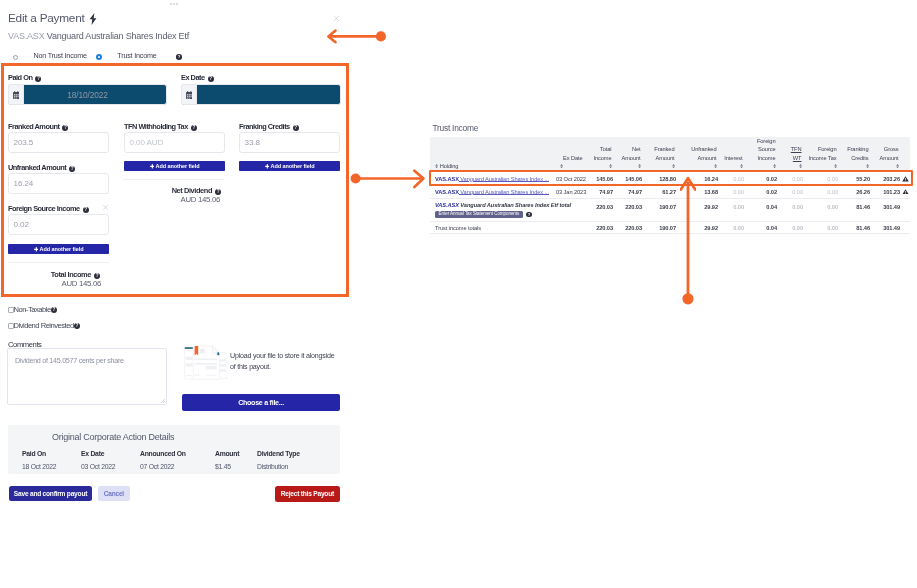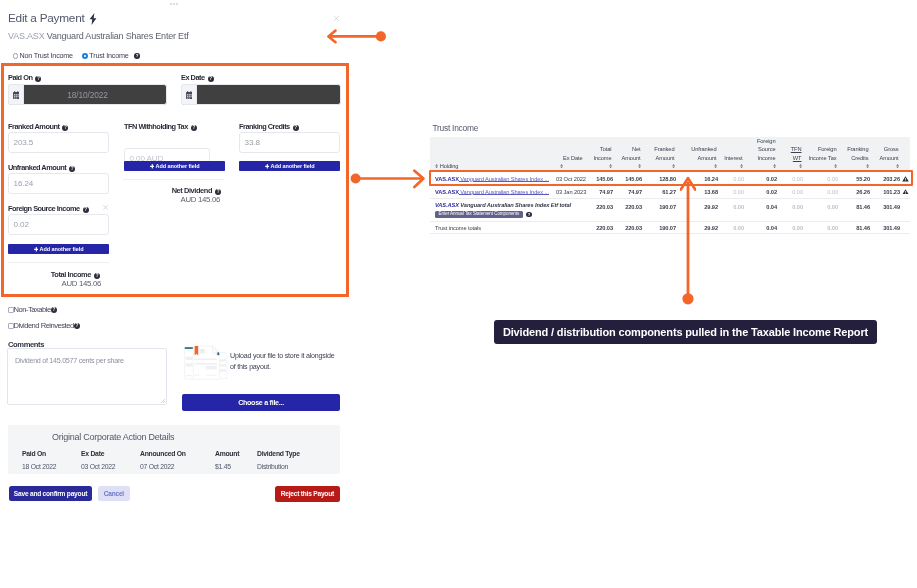--- a/index.html
+++ b/index.html
@@ -14,37 +14,37 @@
 
   
   .pg-title{left:8px;top:11px;font-size:11.8px;letter-spacing:-0.25px;color:#53576a;display:flex;align-items:center;gap:4px;line-height:14px;}
   .bolt{display:inline-block;width:8px;height:12px;position:relative;top:1px;}
   .pg-sub{left:8px;top:31px;font-size:9px;letter-spacing:-0.2px;color:#5d6170;white-space:nowrap;line-height:11px;}
   .pg-sub b{color:#9b9fb2;font-weight:400;}
   .close-x{left:333.8px;top:16.2px;width:5px;height:5px;line-height:0;}
 
   
   .radios{left:13px;top:52px;display:flex;align-items:center;font-size:7.2px;letter-spacing:-0.2px;color:#3c3f4c;line-height:8px;}
-  .radios .opt{display:flex;align-items:center;gap:1px;}
+  .radios .opt{display:flex;align-items:flex-end;gap:15px;}
   .rdo{width:5.4px;height:5.4px;border-radius:50%;border:1px solid #9aa0b0;background:#fff;box-sizing:border-box;display:block;flex:none;}
   .rdo.on{width:6.4px;height:6.4px;border:none;background:#1b7fe0;position:relative;border-radius:50%;}
   .rdo.on::after{content:"";position:absolute;left:2.2px;top:2.2px;width:2px;height:2px;border-radius:50%;background:#fff;}
   .q{display:inline-block;width:6px;height:6px;border-radius:50%;background:#2b2d3a;color:#fff;font-size:4.6px;
      line-height:6px;text-align:center;font-weight:700;vertical-align:0px;font-family:"Liberation Sans",sans-serif;flex:none;}
   .q.big{width:5.6px;height:5.6px;line-height:5.6px;font-size:4.4px;}
   .lblrow{line-height:8px;white-space:nowrap;}
 
   
   .hl-box{left:1px;top:63px;width:348px;height:234px;border:3px solid #F2662A;box-sizing:border-box;}
 
   
   .flabel{font-size:7.4px;letter-spacing:-0.5px;font-weight:700;color:#2b2d3a;white-space:nowrap;}
   .fin{box-sizing:border-box;border:1px solid #e6e8ee;border-radius:3px;background:#fff;
        font-size:8.1px;letter-spacing:-0.12px;color:#9ca0ae;display:flex;align-items:center;padding-left:4.6px;font-family:"Liberation Sans",sans-serif;}
-  .dateWrap{display:flex;box-sizing:border-box;border:1px solid #e6e8ee;border-radius:3px;background:#404040;height:21px;}
+  .dateWrap{display:flex;box-sizing:border-box;border:1px solid #e6e8ee;border-radius:3px;background:#0c4a6e;height:21px;}
   .dateIco{width:14px;background:#f3f4f7;border-right:1px solid #e6e8ee;display:flex;align-items:center;justify-content:center;flex:none;}
   .dateVal{flex:1;display:flex;align-items:center;justify-content:center;font-size:8.4px;letter-spacing:-0.12px;color:#9396a6;padding-right:15px;}
   .addbtn{background:#2525A8;color:#fff;font-size:5.5px;letter-spacing:-0.08px;font-weight:700;height:10px;display:flex;align-items:center;
           justify-content:center;gap:1.5px;border-radius:1px;}
   .hr{height:1px;background:#eceef2;}
   .sumlab{font-size:7.4px;letter-spacing:-0.4px;font-weight:700;color:#2b2d3a;line-height:8px;}
   .sumval{font-size:7.8px;letter-spacing:-0.3px;color:#5b5f6e;text-align:right;line-height:9px;}
 
   
   .cbrow{display:flex;align-items:center;font-size:7.6px;letter-spacing:-0.5px;color:#44475a;line-height:8px;}
@@ -108,21 +108,21 @@
   <div class="abs pg-title">
     <span>Edit a Payment</span>
     <span class="bolt">
       <svg width="8" height="12" viewBox="0 0 8 12">
           <path d="M5.4 0 L0.6 6.3 H3.3 L2.5 12 L7.4 5.2 H4.6 Z" fill="#2b2d3a"></path>
         </svg>
     </span>
   </div>
   <div class="abs pg-sub">
     <b>VAS.ASX</b>
-    <span>Vanguard Australian Shares Enter Etf</span>
+    <span>Vanguard Australian Shares Index Etf</span>
   </div>
   <div class="abs close-x" title="close">
     <svg width="5" height="5" viewBox="0 0 10 10">
         <path d="M1.2 1.2 L8.8 8.8 M8.8 1.2 L1.2 8.8" stroke="#c6c8d1" stroke-width="1.5" stroke-linecap="round"></path>
       </svg>
     
   </div>
 
   <div class="abs radios">
     <span class="opt">
@@ -184,21 +184,21 @@
   <div class="abs lblrow" style="left:8px;top:120px;">
     <span class="flabel">Franked Amount</span><span class="q" style="margin-left:3px;">?</span>
   </div>
   <div class="abs fin" style="left:8px;top:132px;width:101px;height:21px;">
     <span>203.5</span>
   </div>
 
   <div class="abs lblrow" style="left:124px;top:120px;">
     <span class="flabel">TFN Withholding Tax</span><span class="q" style="margin-left:3px;">?</span>
   </div>
-  <div class="abs fin" style="left:124px;top:132px;width:86px;height:21px;color:#c2c5cf;margin-top:16px;">
+  <div class="abs fin" style="left:124px;top:132px;width:101px;height:21px;color:#c2c5cf;">
     <span>0.00 AUD</span>
   </div>
   <div class="abs addbtn" style="left:124px;top:161px;width:101px;">
     <span style="display:inline-block;width:4.6px;height:4.6px;position:relative;top:0.2px;"><svg width="4.6" height="4.6" viewBox="0 0 10 10">
           <path d="M3.7 0.6 Q5 -0.5 6.3 0.6 L6.3 3.7 L9.4 3.7 Q10.5 5 9.4 6.3 L6.3 6.3 L6.3 9.4 Q5 10.5 3.7 9.4 L3.7 6.3 L0.6 6.3 Q-0.5 5 0.6 3.7 L3.7 3.7 Z" fill="#fff"></path>
         </svg></span>
       <span>Add another field</span>
   </div>
 
   <div class="abs lblrow" style="left:239px;top:120px;">
@@ -256,21 +256,21 @@
     <span class="cb"></span>
     <span>Non-Taxable</span>
     <span class="q">?</span>
   </div>
   <div class="abs cbrow" style="left:8px;top:322px;">
     <span class="cb"></span>
     <span>Dividend Reinvested</span>
     <span class="q">?</span>
   </div>
 
-  <div class="abs" style="left:8px;top:340px;font-size:7.6px;letter-spacing:-0.4px;color:#2f3242;font-weight:700;line-height:9px;">Comments</div>
+  <div class="abs" style="left:8px;top:340px;font-size:7.6px;letter-spacing:-0.4px;color:#2f3242;font-weight:400;line-height:9px;">Comments</div>
   <div class="abs ta" style="left:7px;top:348px;width:160px;height:57px;">
     <span>Dividend of 145.0577 cents per share</span>
   </div>
 
   <div class="abs" style="left:184px;top:345px;width:44px;height:36px;line-height:0;">
     <svg width="44" height="36" viewBox="0 0 44 36">
 
       <rect x="0.6" y="2" width="9" height="32" rx="0.8" fill="#ffffff" stroke="#edeff2" stroke-width="0.7"></rect>
       <rect x="0.8" y="2.2" width="8.6" height="1.7" fill="#2b6a7d"></rect>
       <rect x="2.3" y="5.3" width="5.6" height="1" fill="#f0f1f4"></rect>
@@ -514,17 +514,14 @@
     </svg>
   </div>
 
   <div class="abs" style="left:680px;top:174px;width:16px;height:132px;">
     <svg width="16" height="132" viewBox="0 0 16 132">
       <line x1="8" y1="125" x2="8" y2="8" stroke="#F2662A" stroke-width="2.8"></line>
       <path d="M0.8 15.6 L8 4.2 L15.2 15.6" fill="none" stroke="#F2662A" stroke-width="2.8" stroke-linecap="round" stroke-linejoin="round"></path>
       <circle cx="8" cy="124.8" r="5.6" fill="#F2662A"></circle>
     </svg>
   </div>
-  <div class="abs callout" style="left:493.8px;top:320.3px;width:383.4px;height:23.4px;">
-    <span>Dividend / distribution components pulled in the Taxable Income Report</span>
-  </div>
 
 </div>
 
 </body></html>

